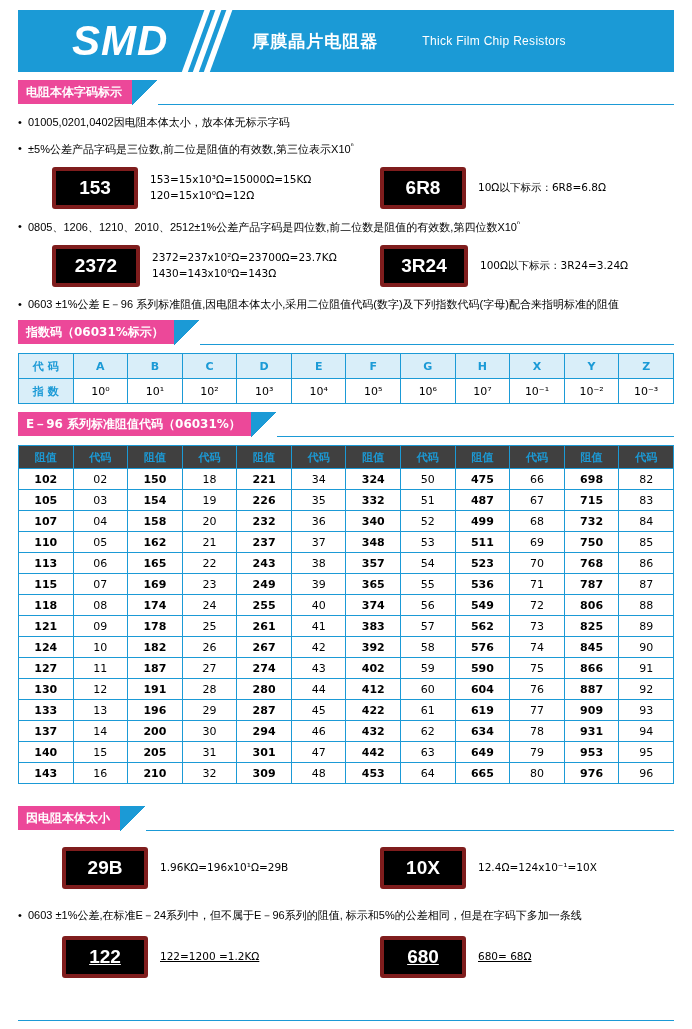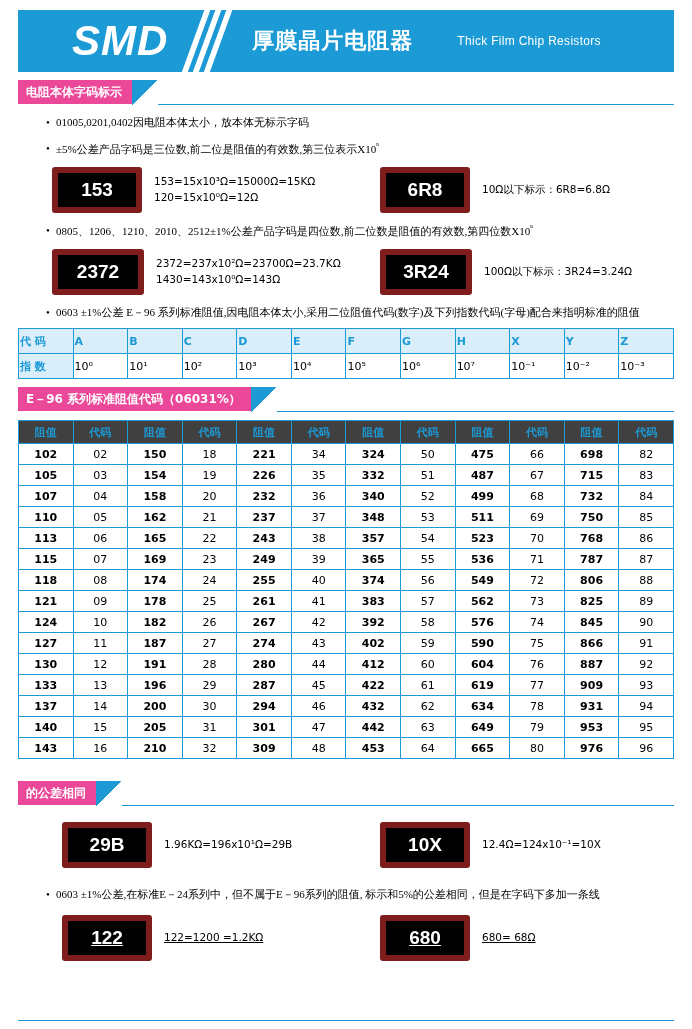--- a/index.html
+++ b/index.html
@@ -31,21 +31,21 @@
     width:34px;height:100%;margin-left:4px;position:relative;
   }
   .header .slashes span{
     position:absolute;top:-6px;width:6px;height:80px;background:#fff;
     transform:skewX(-20deg);
   }
   .header .slashes span:nth-child(1){left:2px;}
   .header .slashes span:nth-child(2){left:13px;}
   .header .slashes span:nth-child(3){left:24px;}
   .header .cn-title{
-    font-size:22px;font-weight:bold;color:#ffffff;margin-left:10px;letter-spacing:1px;
+    font-size:17px;font-weight:bold;color:#ffffff;margin-left:10px;letter-spacing:1px;
     font-family:Liberation Serif, serif;
   }
   .header .en-title{
     font-size:12px;color:#ffffff;margin-left:26px;letter-spacing:0.3px;
   }
 
   
   .sec-label{
     position:relative;display:inline-block;
     background:#ec4899;color:#fff;font-weight:bold;font-size:12px;
@@ -53,42 +53,42 @@
     font-family:"DejaVu Sans",sans-serif;
   }
   .sec-wrap{position:relative;display:flex;align-items:stretch;margin-top:8px;}
   .sec-tail{
     width:26px;
     background:linear-gradient(to bottom right,#1b9ad6 50%,transparent 50%);
   }
   .sec-rule{flex:1;border-bottom:1px solid #1b9ad6;margin-bottom:0;height:24px;}
 
   
-  .bullet{margin:9px 0 0 28px;font-size:11px;line-height:1.5;font-family:Liberation Serif, serif;}
+  .bullet{margin:9px 0 0 0;font-size:11px;line-height:1.5;font-family:Liberation Sans, sans-serif;}
   .bullet .dot{display:inline-block;width:10px;}
   sup{font-size:8px;}
 
   
   .chip-row{display:flex;align-items:center;margin-top:10px;}
   .chip-col{display:flex;align-items:center;width:50%;}
   .chip{
     background:#000;color:#fff;border-radius:3px;
     width:78px;height:34px;line-height:34px;text-align:center;
     font-size:19px;font-weight:bold;margin-left:34px;
-    border:6px solid #7f1d1d;box-shadow:0 0 0 1px #000 inset;
+    border:4px solid #7f1d1d;box-shadow:0 0 0 1px #000 inset;
     font-family:"Liberation Sans",sans-serif;
   }
   .chip.wide{width:80px;}
   .chip-note{margin-left:12px;font-size:10.5px;line-height:1.5;font-family:"DejaVu Sans",sans-serif;}
 
   
   table{border-collapse:collapse;font-size:11px;}
   .exp-table{width:100%;margin-top:8px;table-layout:fixed;}
   .exp-table td{
-    border:1px solid #1b9ad6;height:22px;text-align:left;vertical-align:middle;
+    border:1px solid #1b9ad6;height:22px;text-align:center;vertical-align:middle;
     color:#1b9ad6;font-family:"DejaVu Sans",sans-serif;
   }
   .exp-table tr.head td{background:#d9eef9;font-weight:bold;}
   .exp-table td.first{background:#d9eef9;font-weight:bold;}
   .exp-table tr.val td{color:#000;}
   .exp-table tr.val td.first{color:#1b9ad6;}
 
   .e96-table{width:100%;margin-top:8px;table-layout:fixed;}
   .e96-table td{
     border:1px solid #1b9ad6;height:18px;text-align:center;vertical-align:middle;
@@ -161,20 +161,25 @@
       <div class="chip-note">
         <div>100Ω以下标示：3R24=3.24Ω</div>
       </div>
     </div>
   </div>
 
   <div class="bullet">
     <span class="dot">•</span><span>0603  ±1%公差  E－96 系列标准阻值,因电阻本体太小,采用二位阻值代码(数字)及下列指数代码(字母)配合来指明标准的阻值</span>
   </div>
 
+  <div class="sec-wrap">
+    <div class="sec-label">指数码（06031%标示）</div>
+    <div class="sec-tail"></div>
+    <div class="sec-rule"></div>
+  </div>
 
   <table class="exp-table" id="exp-table">
       <tbody>
         <tr class="head">
           <td class="first">代 码</td>
           <td>A</td>
           <td>B</td>
           <td>C</td>
           <td>D</td>
           <td>E</td>
@@ -431,21 +436,21 @@
           <td class="code">64</td>
           <td class="res">665</td>
           <td class="code">80</td>
           <td class="res">976</td>
           <td class="code">96</td>
         </tr>
       </tbody>
     </table>
 
   <div class="sec-wrap" style="margin-top:22px;">
-    <div class="sec-label">的公差相同</div>
+    <div class="sec-label">因电阻本体太小</div>
     <div class="sec-tail"></div>
     <div class="sec-rule"></div>
   </div>
 
   <div class="chip-row" style="margin-top:16px;">
     <div class="chip-col">
       <div class="chip" style="margin-left:44px;">29B</div>
       <div class="chip-note">1.96KΩ=196x10¹Ω=29B</div>
     </div>
     <div class="chip-col">

